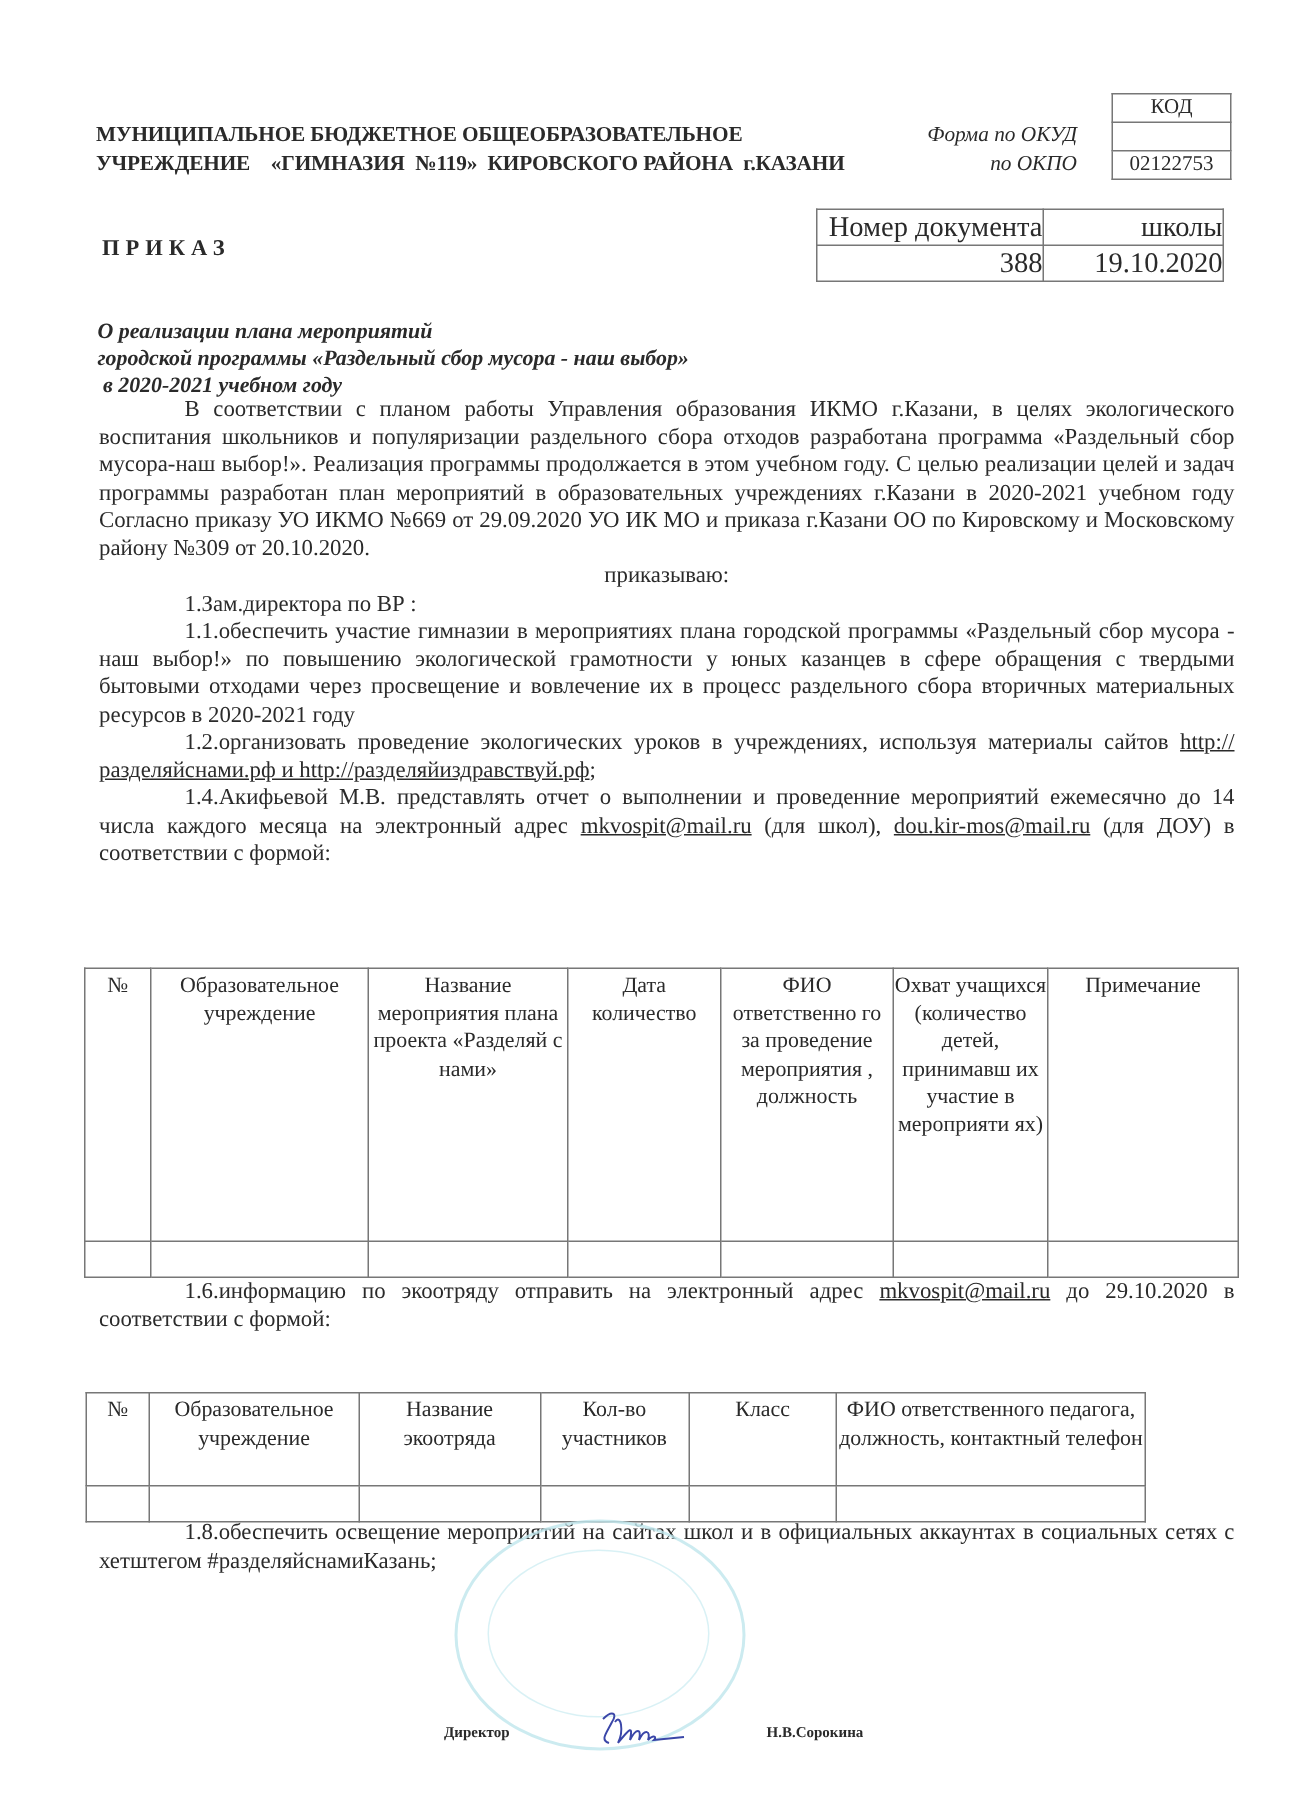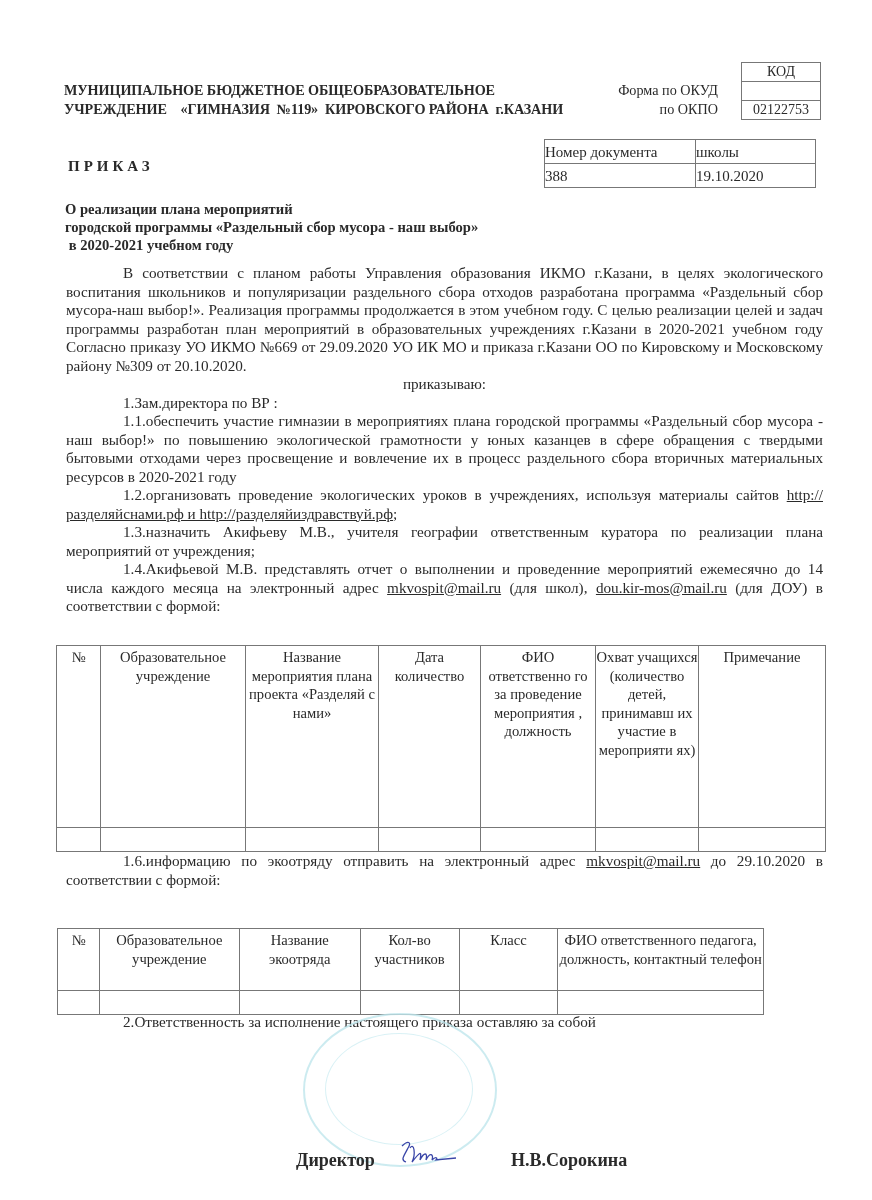--- a/index.html
+++ b/index.html
@@ -1,40 +1,40 @@
 <!DOCTYPE html>
 <html><head>
 <meta charset="utf-8">
 <style>
   html,body{margin:0;padding:0;}
   body{width:872px;height:1200px;background:#ffffff;position:relative;overflow:hidden;
        font-family:"Liberation Serif","DejaVu Serif",serif;color:#2a2a2a;}
   .abs{position:absolute;}
   .org{left:64px;top:81px;font-weight:bold;font-size:14.2px;line-height:19px;white-space:pre;letter-spacing:-0.1px;}
   .okud{left:570px;top:81px;font-size:14.2px;line-height:19px;text-align:right;width:148px;}
-  .okud div{white-space:nowrap;}
+  .okud div{white-space:nowrap;font-style:italic;}
   table{border-collapse:collapse;border-radius:14px;}
   td,th{border:1px solid #777;padding:0;font-weight:normal;}
   .kod{left:741px;top:62px;width:80px;font-size:14px;text-align:center;}
   .kod td{height:18px;line-height:18px;}
   .prikaz{left:68px;top:158px;font-weight:bold;font-size:15px;letter-spacing:4px;}
-  .doctab{left:544px;top:139px;font-size:15px;text-align:left;}
+  .doctab{left:544px;top:139px;font-size:19px;text-align:right;}
   .doctab td{height:23px;line-height:22px;}
-  .subject{left:65px;top:200px;font-weight:bold;font-size:14.6px;line-height:18px;white-space:pre;}
+  .subject{left:65px;top:212px;font-weight:bold;font-style:italic;font-size:14.6px;line-height:18px;white-space:pre;}
   .body{left:66px;width:757px;font-size:15.2px;line-height:18.5px;text-align:justify;}
   .p{text-indent:57px;margin:0;}
   .center{text-align:center;font-weight:normal;text-indent:0;}
   a,.u{color:#2a2a2a;text-decoration:underline;}
   .t1{left:56px;top:645px;width:770px;font-size:14.6px;line-height:18.5px;text-align:center;}
   .t1 td{vertical-align:top;padding-top:2px;}
   .t2{left:57px;top:928px;width:707px;font-size:14.6px;line-height:18.5px;text-align:center;}
   .t2 td{vertical-align:top;padding-top:2px;}
   .stamp{left:303px;top:1013px;width:190px;height:150px;border-radius:50%;border:2px solid #bfe6ec;opacity:.8;}
   .stamp2{left:325px;top:1033px;width:146px;height:110px;border-radius:50%;border:1px solid #cfeef2;opacity:.8;}
-  .sign{top:1150px;font-weight:bold;font-size:18px;}
+  .sign{top:1150px;font-weight:bold;font-size:10px;}
   .signature{left:398px;top:1138px;width:60px;height:30px;}
 </style>
 </head>
 <body>
 
 <div class="abs org"><span>МУНИЦИПАЛЬНОЕ БЮДЖЕТНОЕ ОБЩЕОБРАЗОВАТЕЛЬНОЕ</span>
 <span>УЧРЕЖДЕНИЕ    «ГИМНАЗИЯ  №119»  КИРОВСКОГО РАЙОНА  г.КАЗАНИ</span></div>
 
 <div class="abs okud">
   <div>Форма по ОКУД</div>
@@ -73,21 +73,20 @@
 <div class="abs subject"><span>О реализации плана мероприятий</span>
 <span>городской программы «Раздельный сбор мусора - наш выбор»</span>
 <span> в 2020-2021 учебном году</span></div>
 
 <div class="abs body" style="top:264px">
   <p class="p">В соответствии с планом работы Управления образования ИКМО г.Казани, в целях экологического воспитания школьников и популяризации  раздельного сбора отходов разработана программа «Раздельный сбор мусора-наш выбор!». Реализация программы продолжается в этом учебном году. С целью реализации целей и задач программы разработан план мероприятий в образовательных учреждениях г.Казани в 2020-2021 учебном году Согласно приказу УО ИКМО №669 от 29.09.2020 УО ИК МО и приказа  г.Казани ОО по Кировскому и Московскому району №309 от 20.10.2020.</p>
   <p class="p center">приказываю:</p>
   <p class="p">1.Зам.директора по ВР :</p>
   <p class="p">1.1.обеспечить участие гимназии в мероприятиях плана городской программы «Раздельный сбор мусора - наш выбор!» по повышению экологической грамотности у юных казанцев в сфере обращения с твердыми бытовыми отходами через просвещение и вовлечение их в процесс раздельного сбора вторичных материальных ресурсов в 2020-2021 году</p>
   <p class="p"><span>1.2.организовать проведение экологических уроков в учреждениях, используя материалы сайтов </span><a class="u">http://разделяйснами.рф и http://разделяйиздравствуй.рф</a><span>;</span></p>
-  <p class="p">1.3.назначить Акифьеву М.В., учителя географии ответственным куратора по реализации плана мероприятий от учреждения;</p>
   <p class="p"><span>1.4.Акифьевой М.В. представлять отчет о выполнении и проведенние мероприятий ежемесячно до 14 числа каждого месяца на электронный адрес </span><a class="u">mkvospit@mail.ru</a><span>  (для школ), </span><a class="u">dou.kir-mos@mail.ru</a><span> (для ДОУ) в соответствии с формой:</span></p>
 </div>
 
 <table class="abs t1">
   <tbody>
       <tr style="height:182px">
     <td style="width:43px">№</td>
     <td style="width:144px">Образовательное учреждение</td>
     <td style="width:132px">Название мероприятия плана проекта «Разделяй с нами»</td>
     <td style="width:101px">Дата количество</td>
@@ -126,21 +125,21 @@
     <td></td>
     <td></td>
     <td></td>
     <td></td>
     <td></td>
   </tr>
 </tbody>
   </table>
 
 <div class="abs body" style="top:1013px">
-  <p class="p">2.Ответственность за исполнение настоящего приказа оставляю за собой</p>
+  <p class="p">1.8.обеспечить освещение мероприятий на сайтах школ и в официальных аккаунтах в социальных сетях с хетштегом #разделяйснамиКазань;</p>
 </div>
 
 <div class="abs stamp"></div>
 <div class="abs stamp2"></div>
 
 <div class="abs sign" style="left:296px">Директор</div>
 <svg class="abs signature" viewBox="0 0 60 30">
   <path d="M4 8 C10 2 14 4 10 10 C6 18 2 22 8 24 M12 10 C16 4 18 16 14 24 C22 14 24 12 22 22 C26 14 30 14 28 22 C32 14 36 16 34 22 C38 18 40 20 38 22 L58 20" fill="none" stroke="#3a46a8" stroke-width="1.3"></path>
 </svg>
 <div class="abs sign" style="left:511px">Н.В.Сорокина</div>

